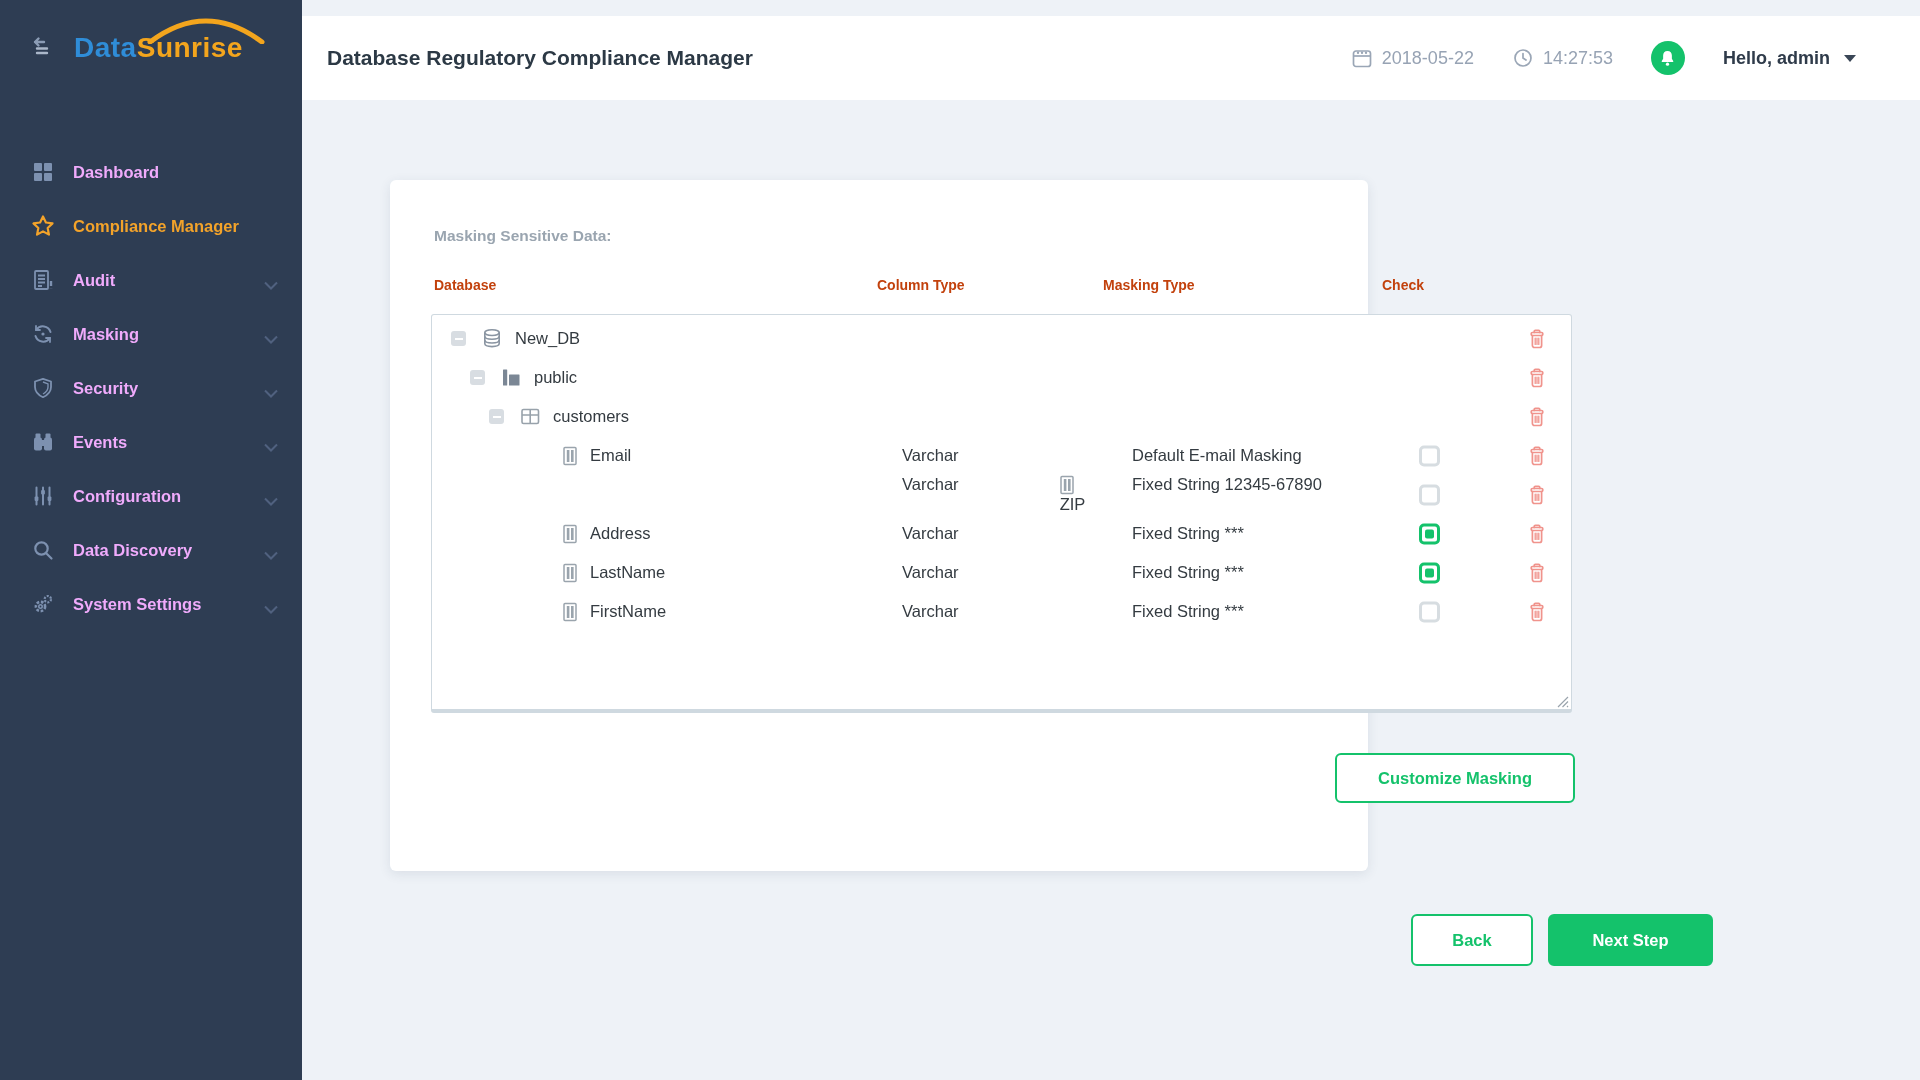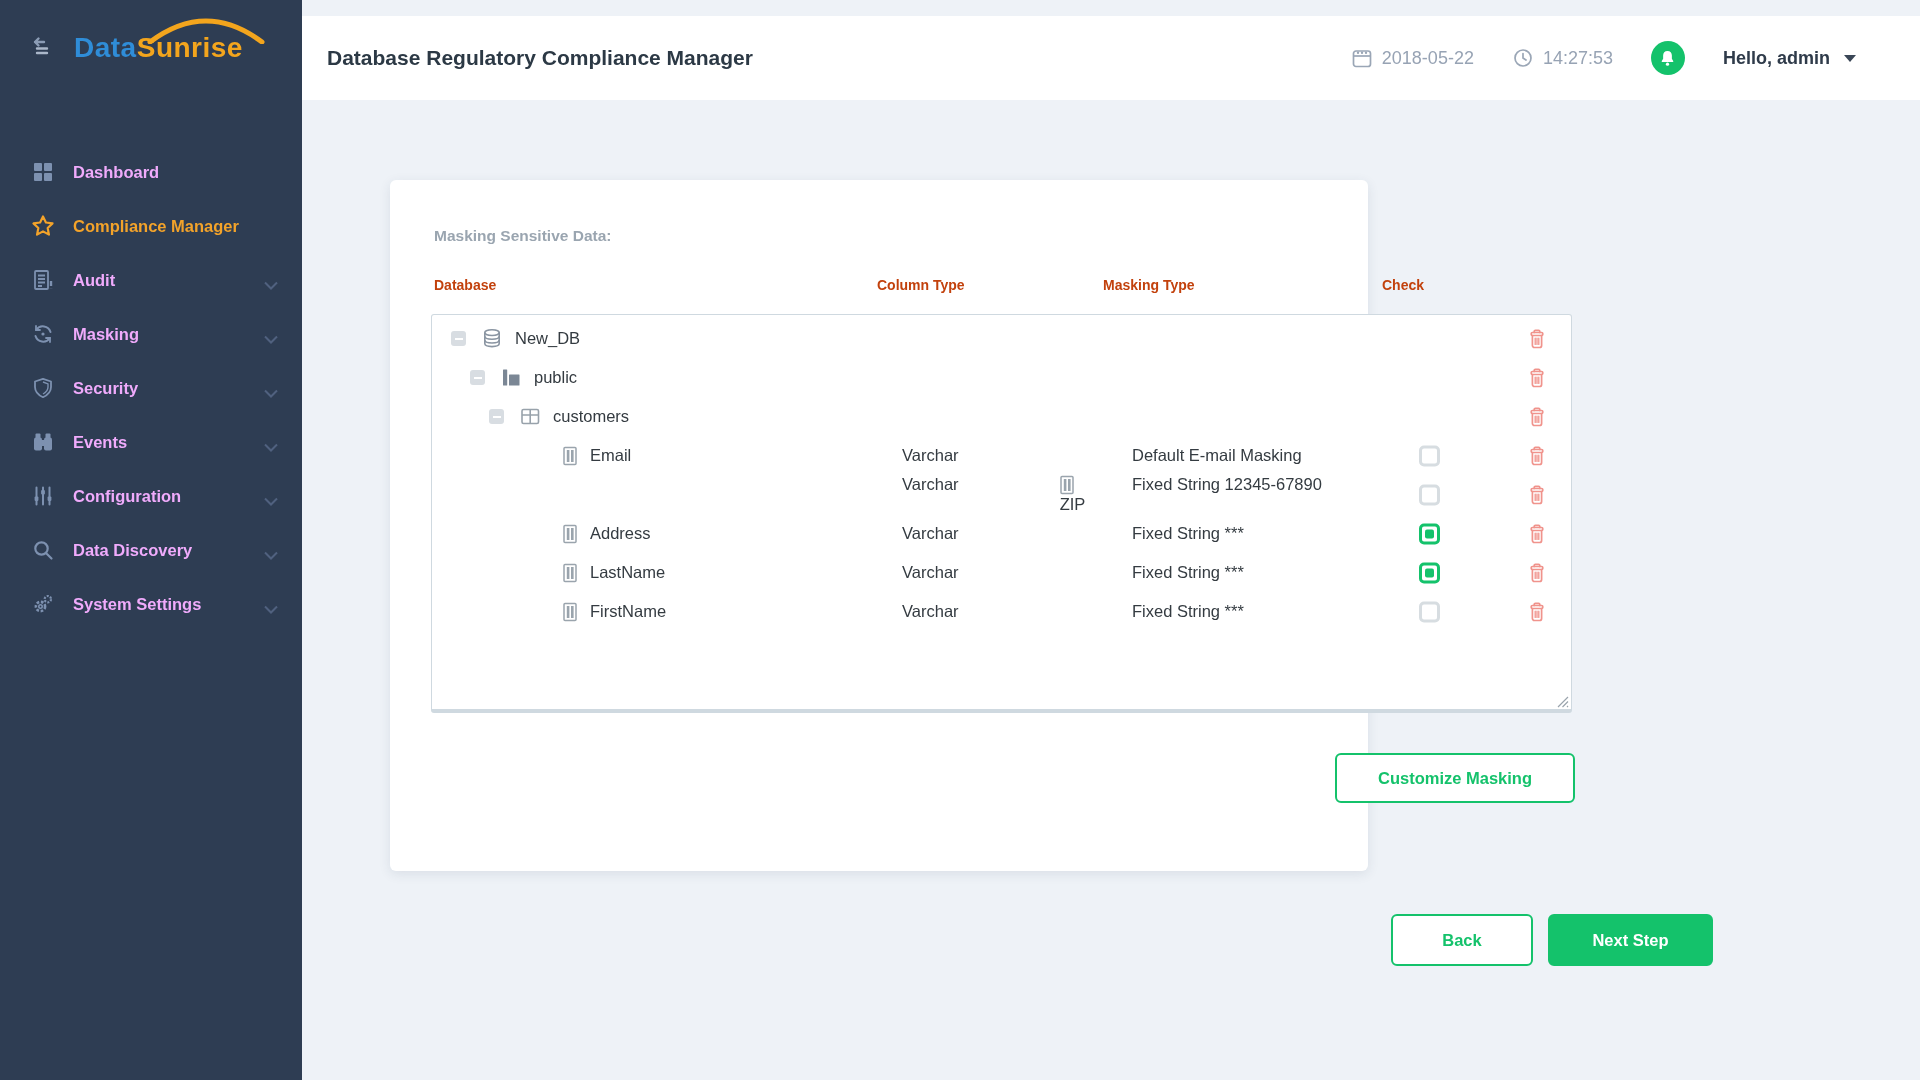--- a/index.html
+++ b/index.html
@@ -55,21 +55,21 @@
   .checkbox.checked::after { content:""; position:absolute; left:3px; top:3px; width:9px; height:9px; background:#14c26b; border-radius:2px; }
   .trash-btn { position:absolute; left:1094px; top:50%; transform:translateY(-50%); width:22px; height:22px; cursor:pointer; }
   .resize-handle { position:absolute; right:2px; bottom:2px; width:13px; height:13px; cursor:nwse-resize; }
 
   .btn { display:flex; align-items:center; justify-content:center; border-radius:6px; font-size:16.5px; font-weight:bold; cursor:pointer; font-family:inherit; }
   .btn-outline { background:#fff; border:2px solid #14c26b; color:#14c26b; }
   .btn-solid { background:#14c26b; border:2px solid #14c26b; color:#fff; }
   .customize-btn { position:absolute; left:945px; top:573px; width:240px; height:50px; }
 
   .footer-actions { margin:43px 0 0 181px; width:1230px; display:flex; justify-content:flex-end; gap:15px; }
-  .back-btn { width:142px; height:52px; }
+  .back-btn { width:122px; height:52px; }
   .next-btn { width:165px; height:52px; }
 </style>
 </head>
 <body>
 
 <nav class="sidebar">
   <div class="sidebar-top">
     <span class="collapse-btn">
       <svg viewBox="0 0 26 26" width="26" height="26" fill="none" stroke="#8b9cb5" stroke-width="2.4" stroke-linecap="round" stroke-linejoin="round">
         <path d="M14 7 H5 M8.5 3.5 L5 7 l3.5 3.5"></path>

